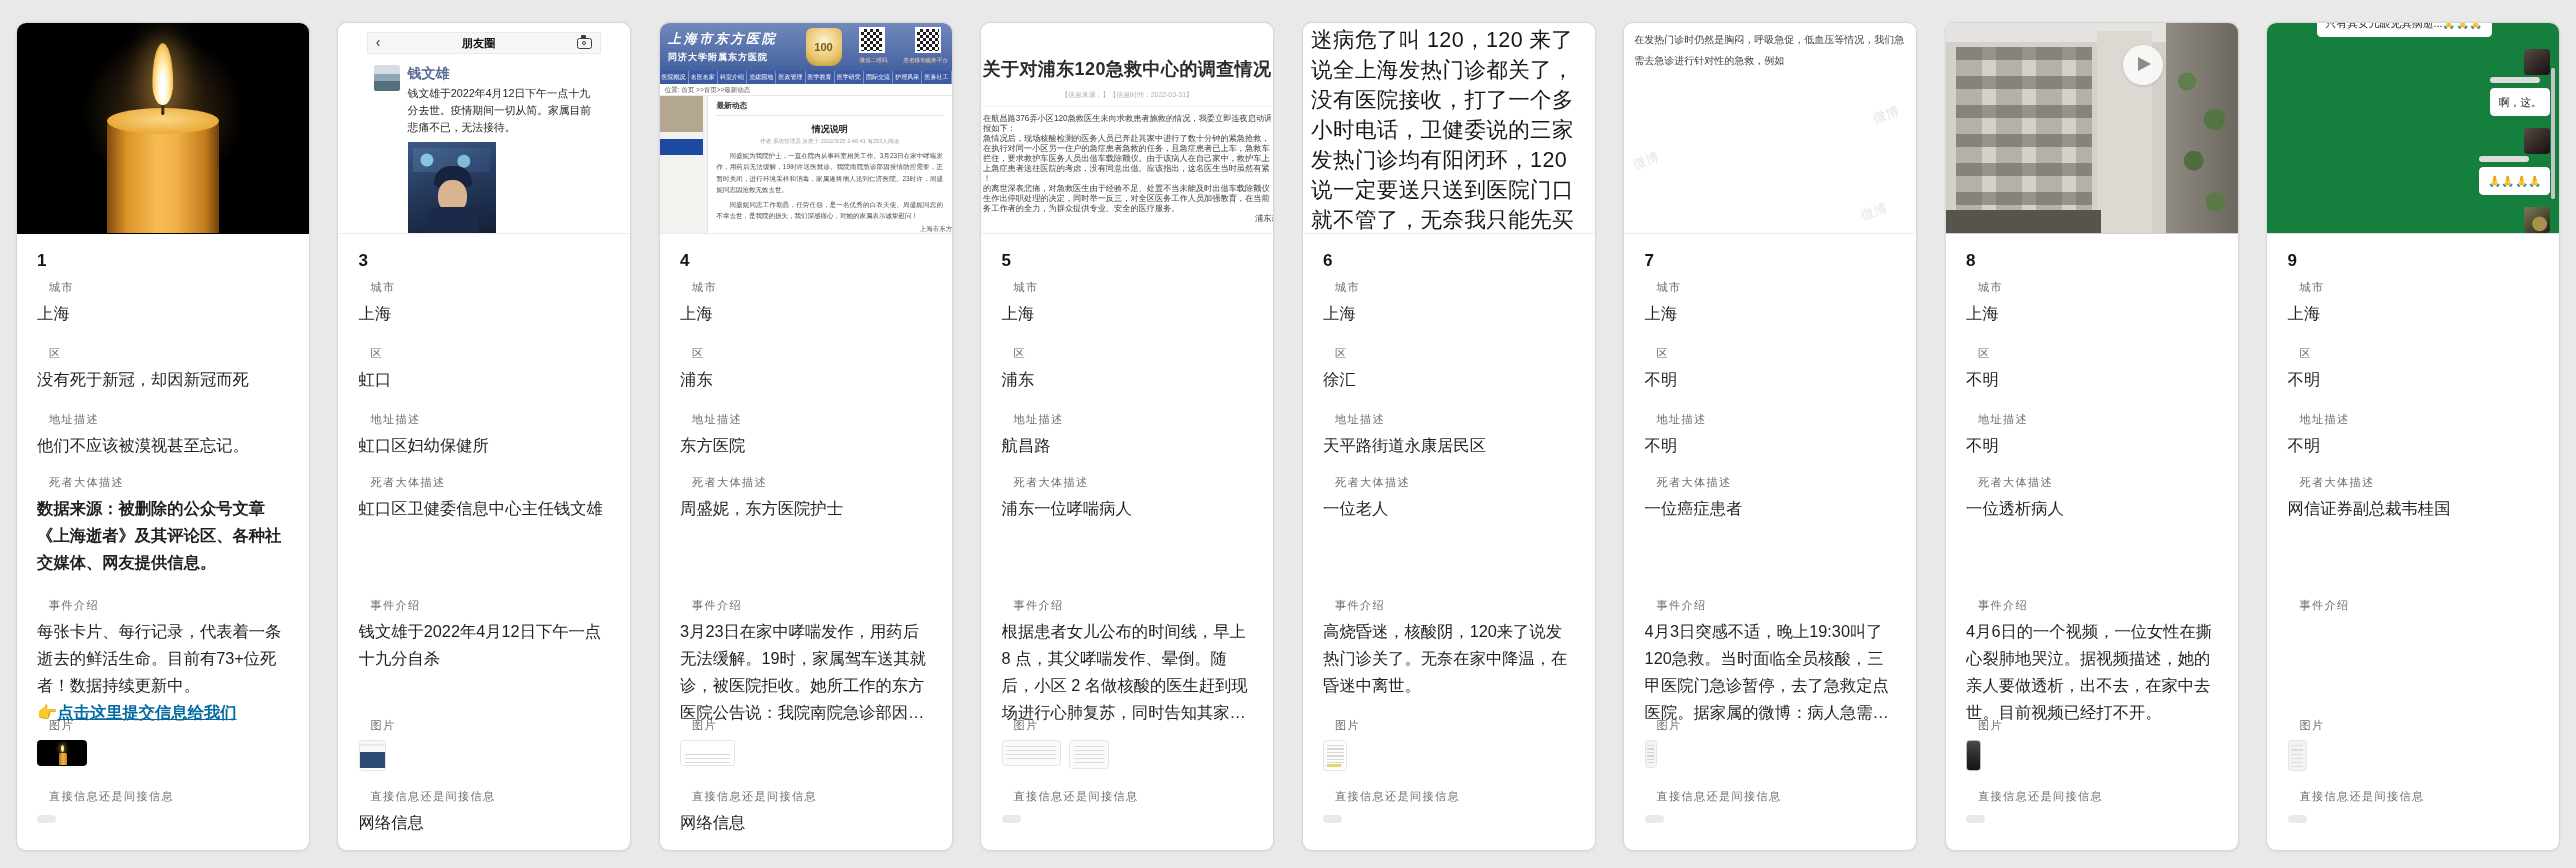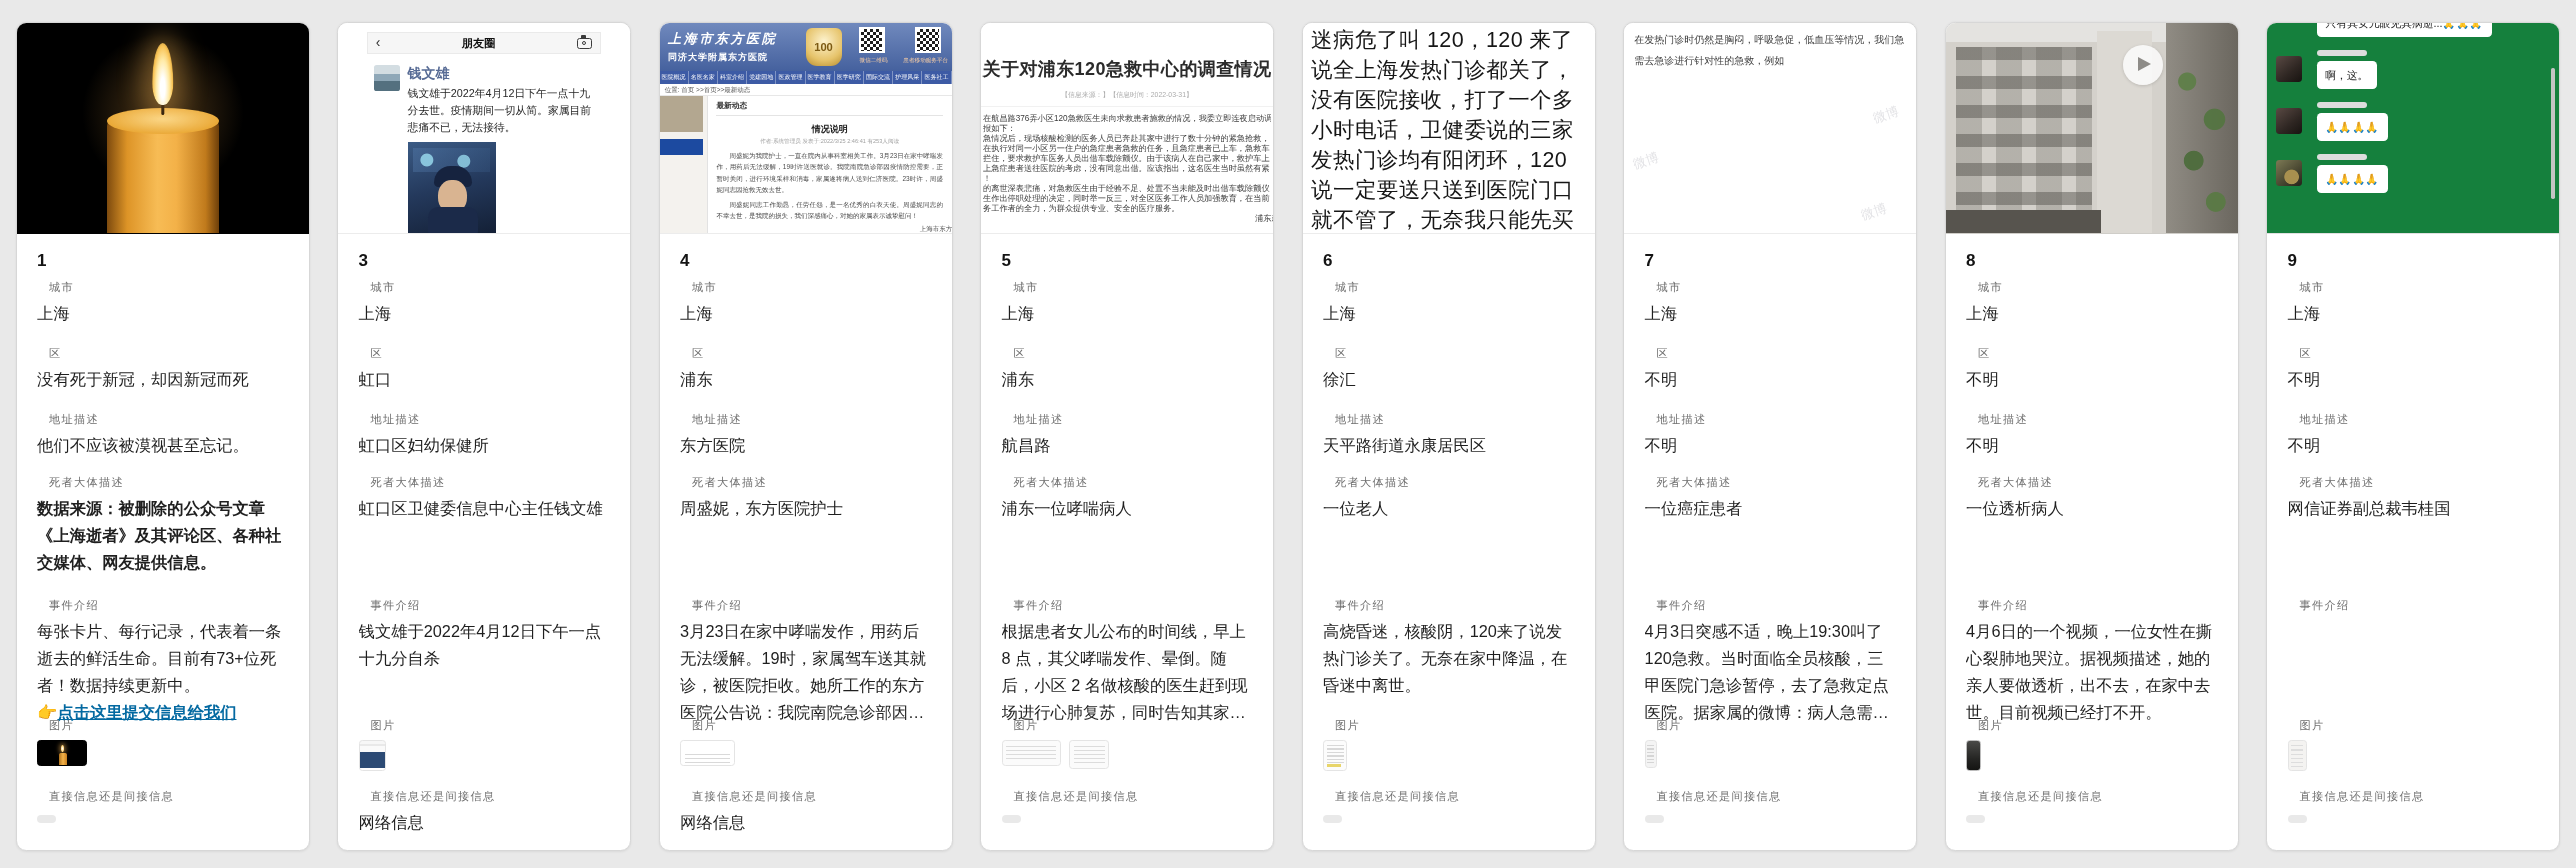--- a/index.html
+++ b/index.html
@@ -133,21 +133,21 @@
                 radial-gradient(circle at 38% 62%, #4e6d3d 0 9.5px, transparent 10.3px),
                 radial-gradient(circle at 72% 86%, #5a7a45 0 9.5px, transparent 10.3px); }
   .v-ledge { position: absolute; left: 0; bottom: 0; width: 155px; height: 22.4px; background: #57544e; }
   .v-play { position: absolute; left: 177px; top: 22.4px; width: 40px; height: 40px; border-radius: 50%; background: rgba(252,252,252,.85); box-shadow: 0 0.9px 3.4px rgba(0,0,0,.15); }
   .v-play .tri { width: 0; height: 0; border-left: 13px solid #8e8c88; border-top: 7.7px solid transparent; border-bottom: 7.7px solid transparent; margin: 12px 0 0 15.5px; }
 
   
   .cover-chat { background: #15803d; border-bottom-color: #e0e0e0; }
   .c-bubble { background: #fff; border-radius: 4.3px; padding: 6px 8.6px; font-size: 10.8px; color: #222; line-height: 1.55; width: fit-content; max-width: 185px; }
   .c-first { margin: -13.8px 0 0 50px; max-width: 202px; }
-  .c-row { display: flex; gap: 15px; padding: 11.2px 8.6px 0; align-items: center; }
+  .c-row { display: flex; gap: 1px; padding: 11.2px 8.6px 0; align-items: flex-end; flex-direction: column; }
   .c-avatar { width: 26px; height: 26px; border-radius: 3.4px; flex: none; background: linear-gradient(140deg,#5a4a44,#2e2622 60%,#171310); }
   .c-avatar.alt { background: radial-gradient(circle at 60% 65%, #a8904f 0 6.9px, transparent 7.7px), linear-gradient(140deg,#7d7a55,#4c4a33 55%,#23221a); }
   .c-name { height: 6.9px; width: 50px; border-radius: 3.4px; background: #dcdcdc; margin: 0.9px 0 4.3px; }
   .c-scroll { position: absolute; right: 4.3px; top: 45px; width: 3.4px; height: 131px; border-radius: 1.7px; background: #c5c5c5; }
 </style>
 </head>
 <body>
 
 <main class="board">
 

